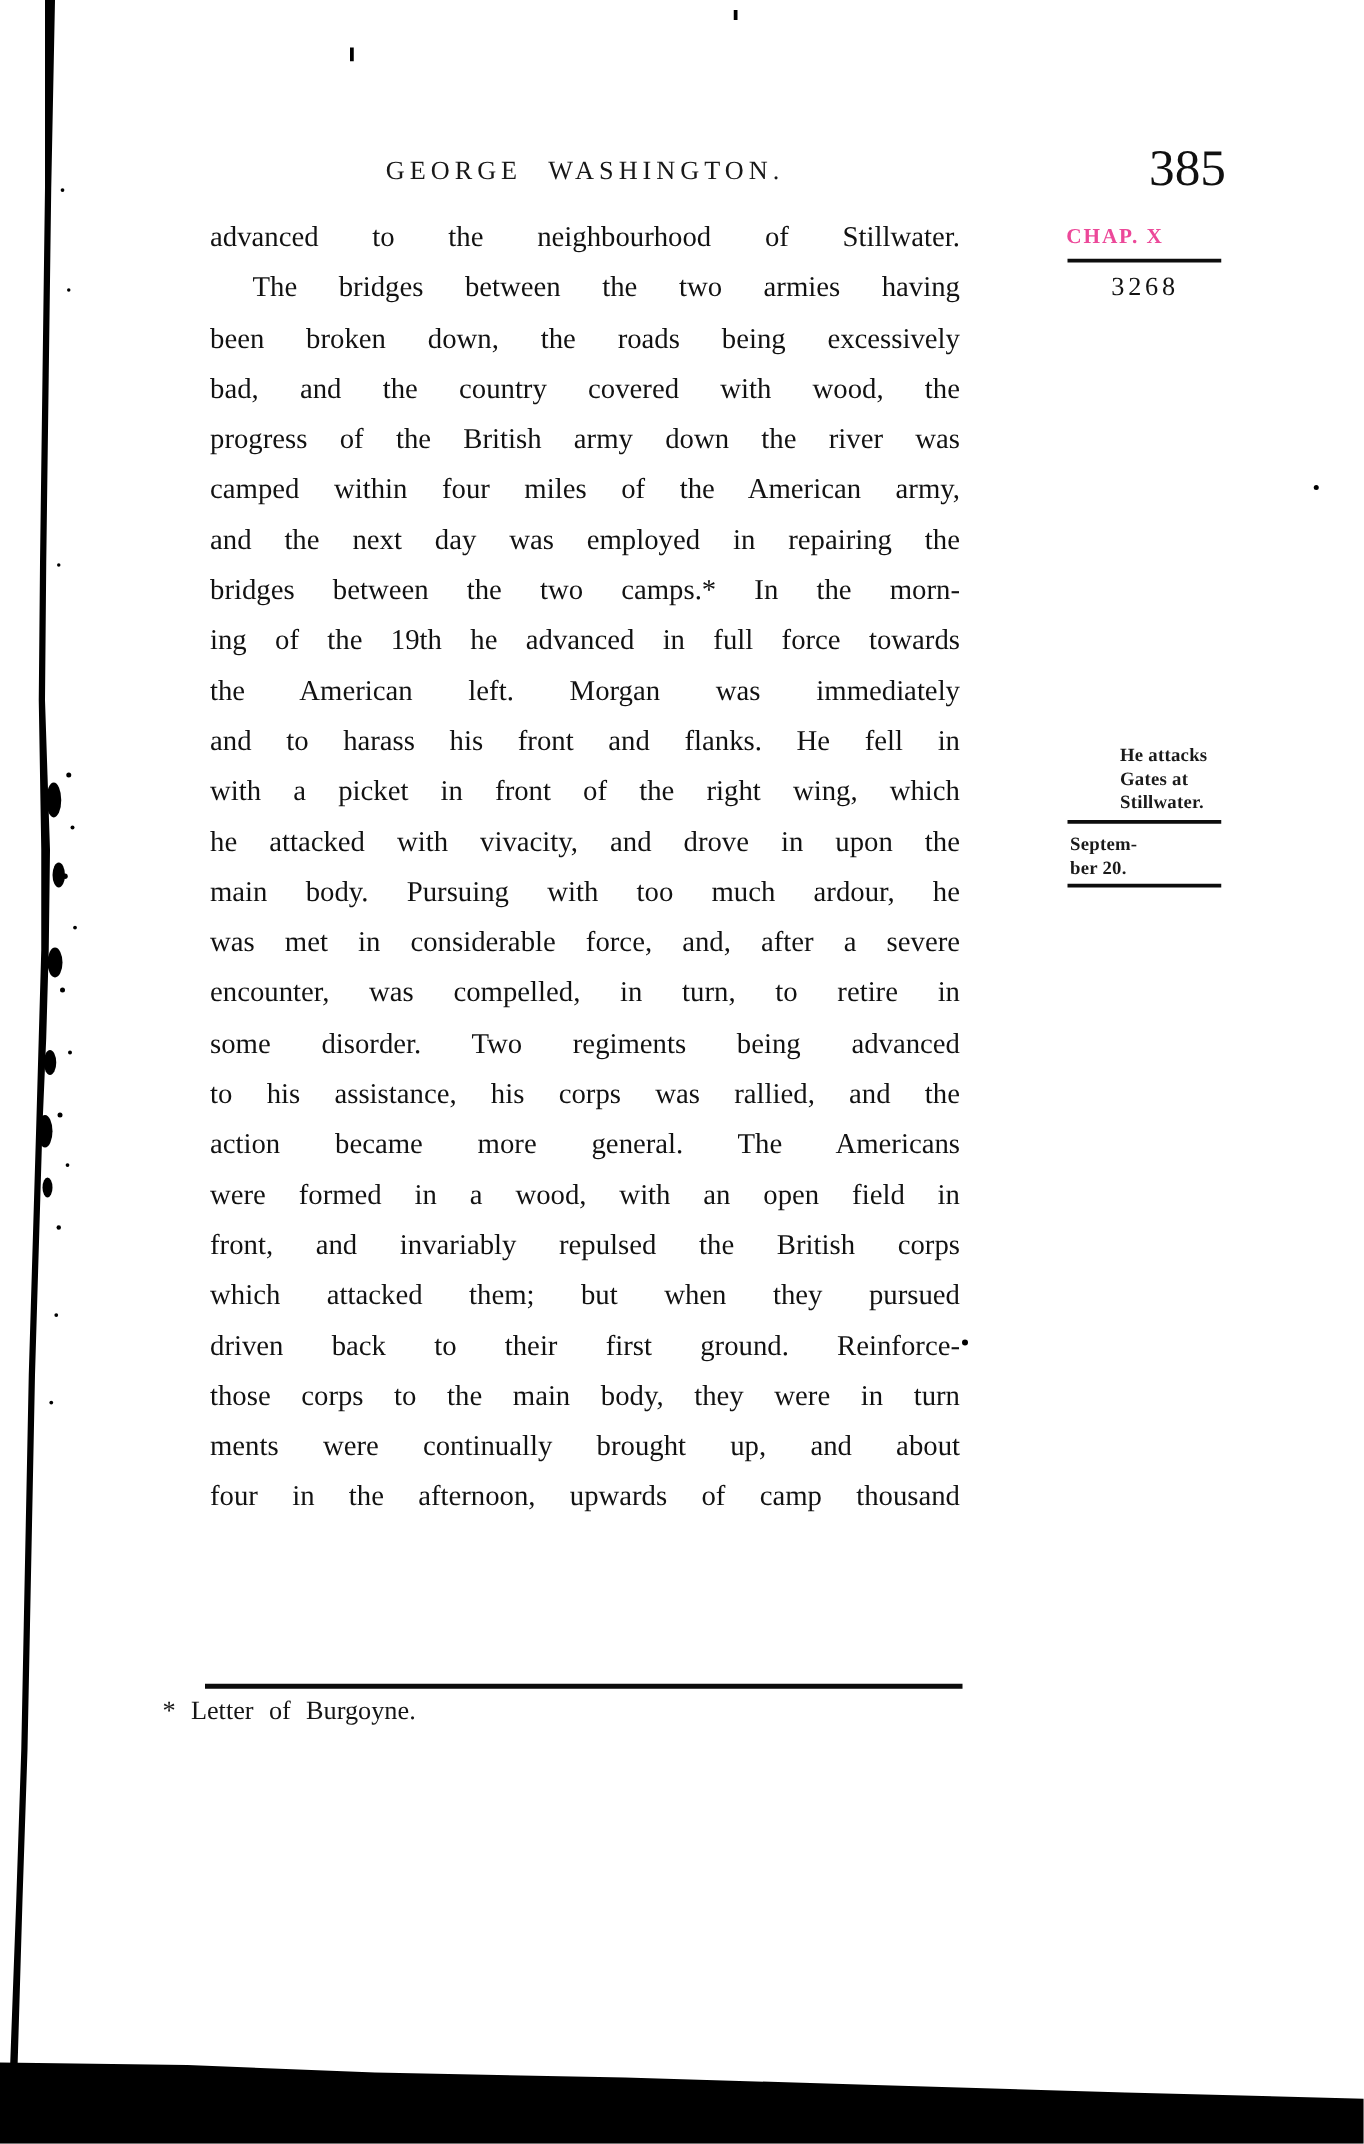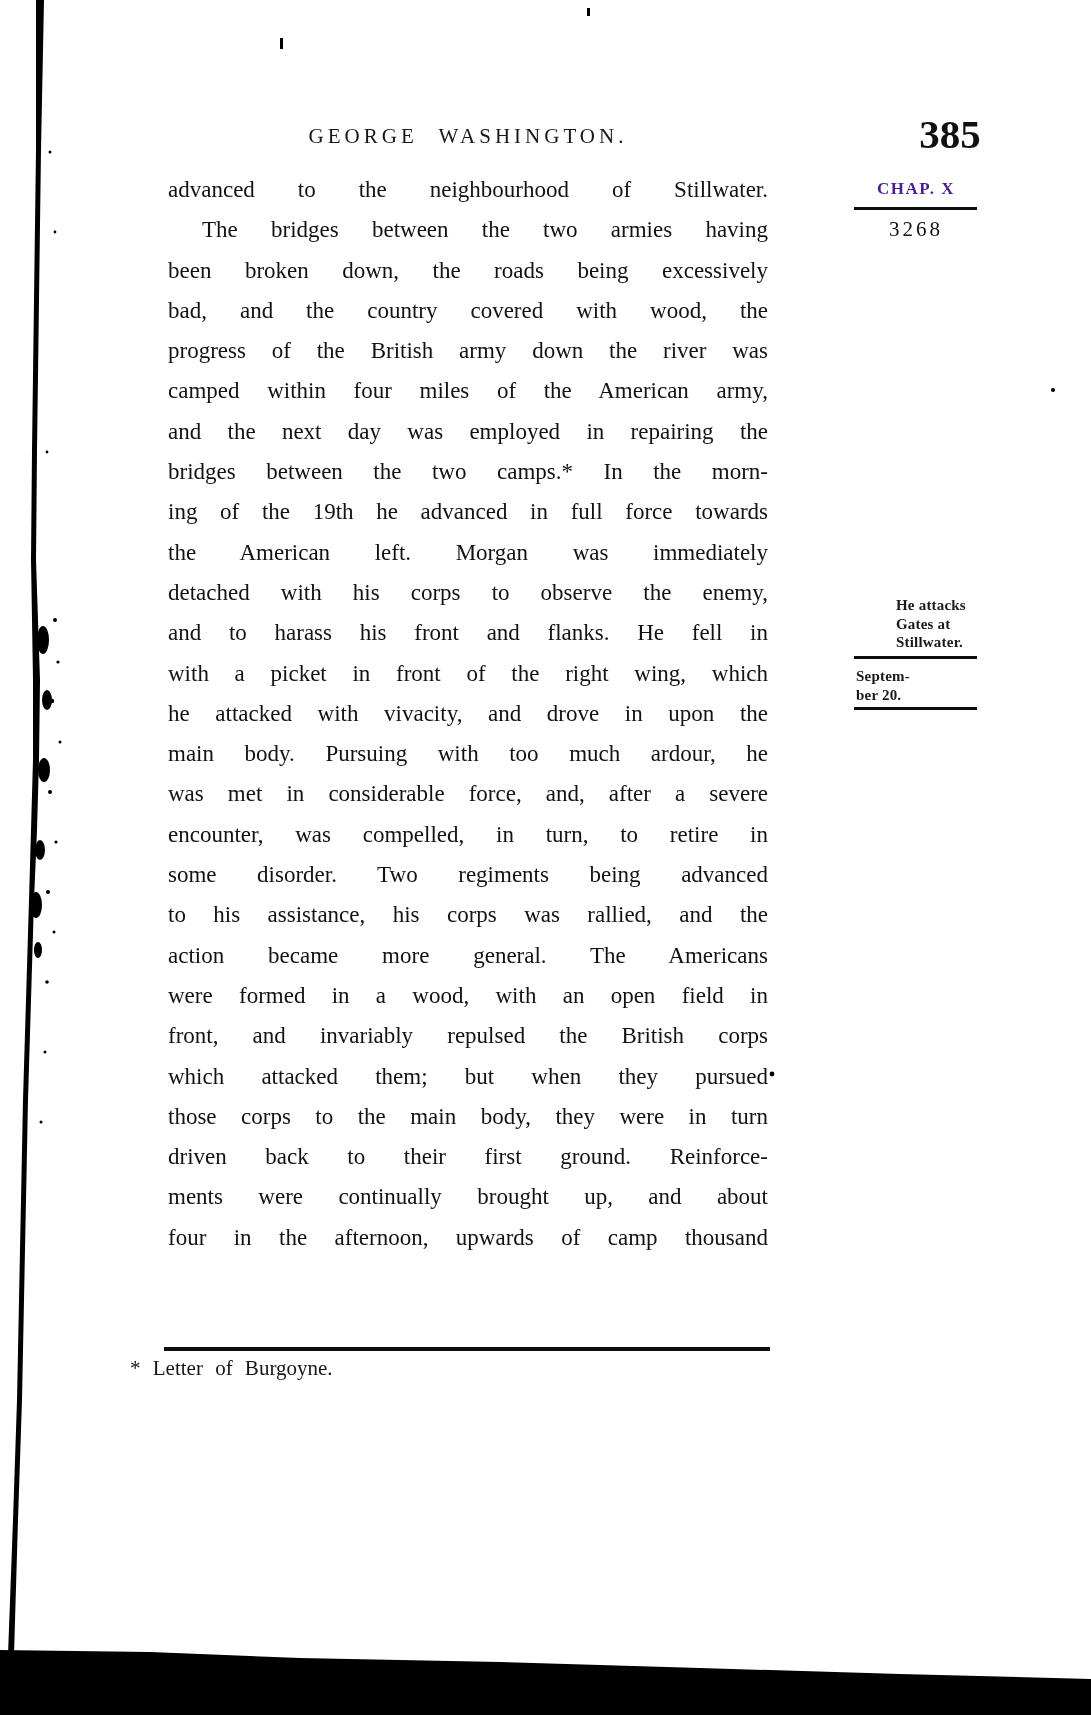--- a/index.html
+++ b/index.html
@@ -9,34 +9,34 @@
     color:#141414;
   }
   .abs{position:absolute;}
   
   .running-header{
     left:168px;top:124px;width:600px;text-align:center;
     font-size:21px;letter-spacing:4px;word-spacing:12px;color:#181818;
   }
   .page-number{
     left:895px;top:110px;width:110px;text-align:center;
-    font-size:41px;color:#101010;font-weight:bold;
+    font-size:41px;color:#101010;
   }
   
   .body-col{left:168px;top:170px;width:600px;}
   .bline{
     height:40.3px;line-height:40.3px;font-size:23px;
     text-align:justify;text-align-last:justify;
     white-space:normal;color:#121212;
   }
   .bline.indent{padding-left:34px;}
   
   .chapter-label{
-    left:853px;top:179px;width:126px;text-align:center;
-    font-size:17px;font-weight:600;letter-spacing:1.5px;color:#4c1d95;
+    left:853px;top:179px;width:126px;text-align:left;
+    font-size:17px;font-weight:600;letter-spacing:1.5px;color:#ec4899;
   }
   .year-label{
     left:853px;top:217px;width:126px;text-align:center;
     font-size:21px;letter-spacing:3px;color:#131313;
   }
   .mrule{left:854px;width:123px;height:3px;background:#0d0d0d;}
   .mrule.r1{top:207px;}
   .mrule.r2{top:656px;}
   .mrule.r3{top:707px;}
   .margin-note{
@@ -78,35 +78,34 @@
   <div class="bline">advanced to the neighbourhood of Stillwater.</div>
   <div class="bline indent">The bridges between the two armies having</div>
   <div class="bline">been broken down, the roads being excessively</div>
   <div class="bline">bad, and the country covered with wood, the</div>
   <div class="bline">progress of the British army down the river was</div>
   <div class="bline">camped within four miles of the American army,</div>
   <div class="bline">and the next day was employed in repairing the</div>
   <div class="bline">bridges between the two camps.* In the morn-</div>
   <div class="bline">ing of the 19th he advanced in full force towards</div>
   <div class="bline">the American left. Morgan was immediately</div>
-  <div class="bline">detached with his corps to observe the enemy,</div>
   <div class="bline">and to harass his front and flanks. He fell in</div>
   <div class="bline">with a picket in front of the right wing, which</div>
   <div class="bline">he attacked with vivacity, and drove in upon the</div>
   <div class="bline">main body. Pursuing with too much ardour, he</div>
   <div class="bline">was met in considerable force, and, after a severe</div>
   <div class="bline">encounter, was compelled, in turn, to retire in</div>
   <div class="bline">some disorder. Two regiments being advanced</div>
   <div class="bline">to his assistance, his corps was rallied, and the</div>
   <div class="bline">action became more general. The Americans</div>
   <div class="bline">were formed in a wood, with an open field in</div>
   <div class="bline">front, and invariably repulsed the British corps</div>
   <div class="bline">which attacked them; but when they pursued</div>
+  <div class="bline">driven back to their first ground. Reinforce-</div>
   <div class="bline">those corps to the main body, they were in turn</div>
-  <div class="bline">driven back to their first ground. Reinforce-</div>
   <div class="bline">ments were continually brought up, and about</div>
   <div class="bline">four in the afternoon, upwards of camp thousand</div>
 </div>
 
 <div class="abs footnote-rule"></div>
 <div class="abs footnote">
   <span>* Letter of Burgoyne.</span>
 </div>
 
 <svg class="abs artifacts" width="1091" height="1715" viewBox="0 0 1091 1715" xmlns="http://www.w3.org/2000/svg">

